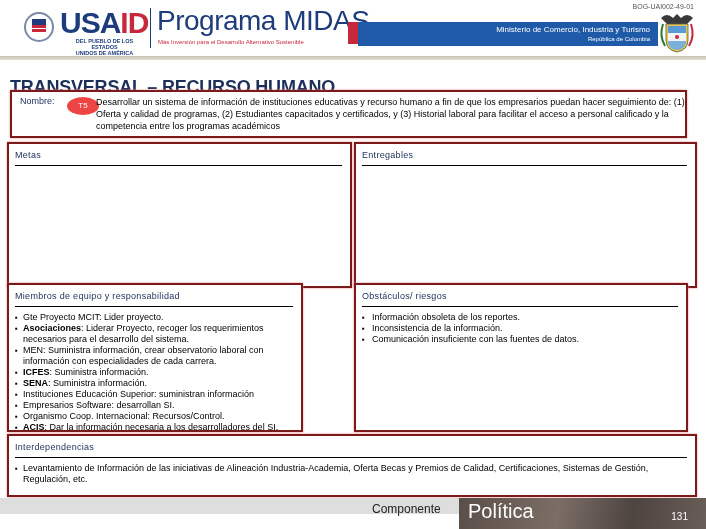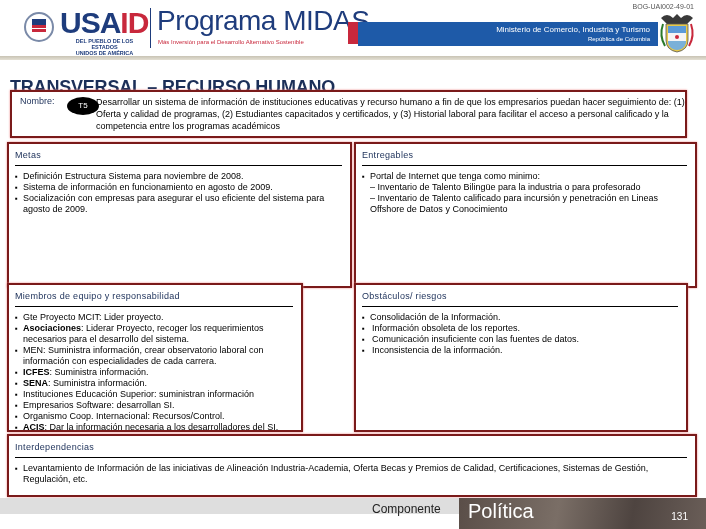--- a/index.html
+++ b/index.html
@@ -30,21 +30,21 @@
   .coat-of-arms { position:absolute; left:657px; top:10px; width:40px; height:44px; }
 
   
   .page-title { position:absolute; left:10px; top:65px; font-size:18px; font-weight:bold; color:#1b2f58; letter-spacing:-0.2px;margin-top:12px; }
 
   
   .box { position:absolute; border:2px solid #7a1a1a; box-shadow:0 0 2px #e88; background:#fff; box-sizing:border-box; }
   .nombre-box { left:10px; top:90px; width:677px; height:48px; }
   .nombre-label { position:absolute; left:8px; top:4px; font-size:9px; color:#1b2f58; }
   .t5-badge { position:absolute; left:55px; top:5px; width:32px; height:18px; border-radius:50%;
-              background:#000000; color:#fff; font-size:8px; text-align:center; line-height:18px; }
+              background:#ef4444; color:#fff; font-size:8px; text-align:center; line-height:18px; }
   .nombre-text { position:absolute; left:84px; top:4px; width:590px; font-size:9px; line-height:12px; color:#000; }
 
   .metas-box { left:7px; top:142px; width:345px; height:146px; }
   .entregables-box { left:354px; top:142px; width:343px; height:146px; }
   .miembros-box { left:7px; top:283px; width:296px; height:149px; }
   .obstaculos-box { left:354px; top:283px; width:334px; height:149px; }
   .interdep-box { left:7px; top:434px; width:690px; height:63px; }
 
   .box-title { position:absolute; left:6px; top:6px; font-size:9px; color:#1b2f58; letter-spacing:0.3px; }
   .box-rule { position:absolute; left:6px; right:8px; top:21px; height:1px; background:#000; }
@@ -103,35 +103,25 @@
 
 <div class="box nombre-box">
   <div class="nombre-label">Nombre:</div>
   <div class="t5-badge">T5</div>
   <div class="nombre-text">Desarrollar un sistema de información de instituciones educativas y recurso humano a fin de que los empresarios puedan hacer seguimiento de: (1) Oferta y calidad de programas, (2) Estudiantes capacitados y certificados, y (3) Historial laboral para facilitar el acceso a personal calificado y la competencia entre los programas académicos</div>
 </div>
 
 <div class="box metas-box">
   <div class="box-title">Metas</div>
   <div class="box-rule"></div>
-  <ul class="box-list">
-    <li>Definición Estructura Sistema para noviembre de 2008.</li>
-    <li>Sistema de información en funcionamiento en agosto de 2009.</li>
-    <li>Socialización con empresas para asegurar el uso eficiente del sistema para agosto de 2009.</li>
-  </ul>
 </div>
 
 <div class="box entregables-box">
   <div class="box-title">Entregables</div>
   <div class="box-rule"></div>
-  <ul class="box-list">
-    <li>Portal de Internet que tenga como minimo:</li>
-    <li class="sub">– Inventario de Talento Bilingüe para la industria o para profesorado</li>
-    <li class="sub" style="padding-left:8px;text-indent:0;">– Inventario de Talento calificado para incursión y penetración en Lineas Offshore de Datos y Conocimiento</li>
-  </ul>
 </div>
 
 <div class="box miembros-box">
   <div class="box-title">Miembros de equipo y responsabilidad</div>
   <div class="box-rule"></div>
   <ul class="box-list">
     <li><span>Gte Proyecto MCIT</span><span>: Lider proyecto.</span></li>
     <li><span style="font-weight: bold;">Asociaciones</span><span>: Liderar Proyecto, recoger los requerimientos necesarios para el desarrollo del sistema.</span></li>
     <li><span>MEN</span><span>: Suministra información, crear observatorio laboral con información con especialidades de cada carrera.</span></li>
     <li><span style="font-weight: bold;">ICFES</span><span>: Suministra información.</span></li>
@@ -140,24 +130,23 @@
     <li><span>Empresarios Software</span><span>: desarrollan SI.</span></li>
     <li><span>Organismo Coop. Internacional</span><span>: Recursos/Control.</span></li>
     <li><span style="font-weight: bold;">ACIS</span><span>: Dar la información necesaria a los desarrolladores del SI.</span></li>
   </ul>
 </div>
 
 <div class="box obstaculos-box">
   <div class="box-title">Obstáculos/ riesgos</div>
   <div class="box-rule"></div>
   <ul class="box-list">
-    <li>Consolidación de la Información.</li>
     <li style="padding-left:10px">Información obsoleta de los reportes.</li>
+    <li style="padding-left:10px">Inconsistencia de la información.</li>
     <li style="padding-left:10px">Comunicación insuficiente con las fuentes de datos.</li>
-    <li style="padding-left:10px">Inconsistencia de la información.</li>
   </ul>
 </div>
 
 <div class="box interdep-box">
   <div class="box-title">Interdependencias</div>
   <div class="box-rule"></div>
   <ul class="box-list">
     <li>Levantamiento de Información de las iniciativas de Alineación Industria-Academia, Oferta Becas y Premios de Calidad, Certificaciones, Sistemas de Gestión, Regulación, etc.</li>
   </ul>
 </div>

